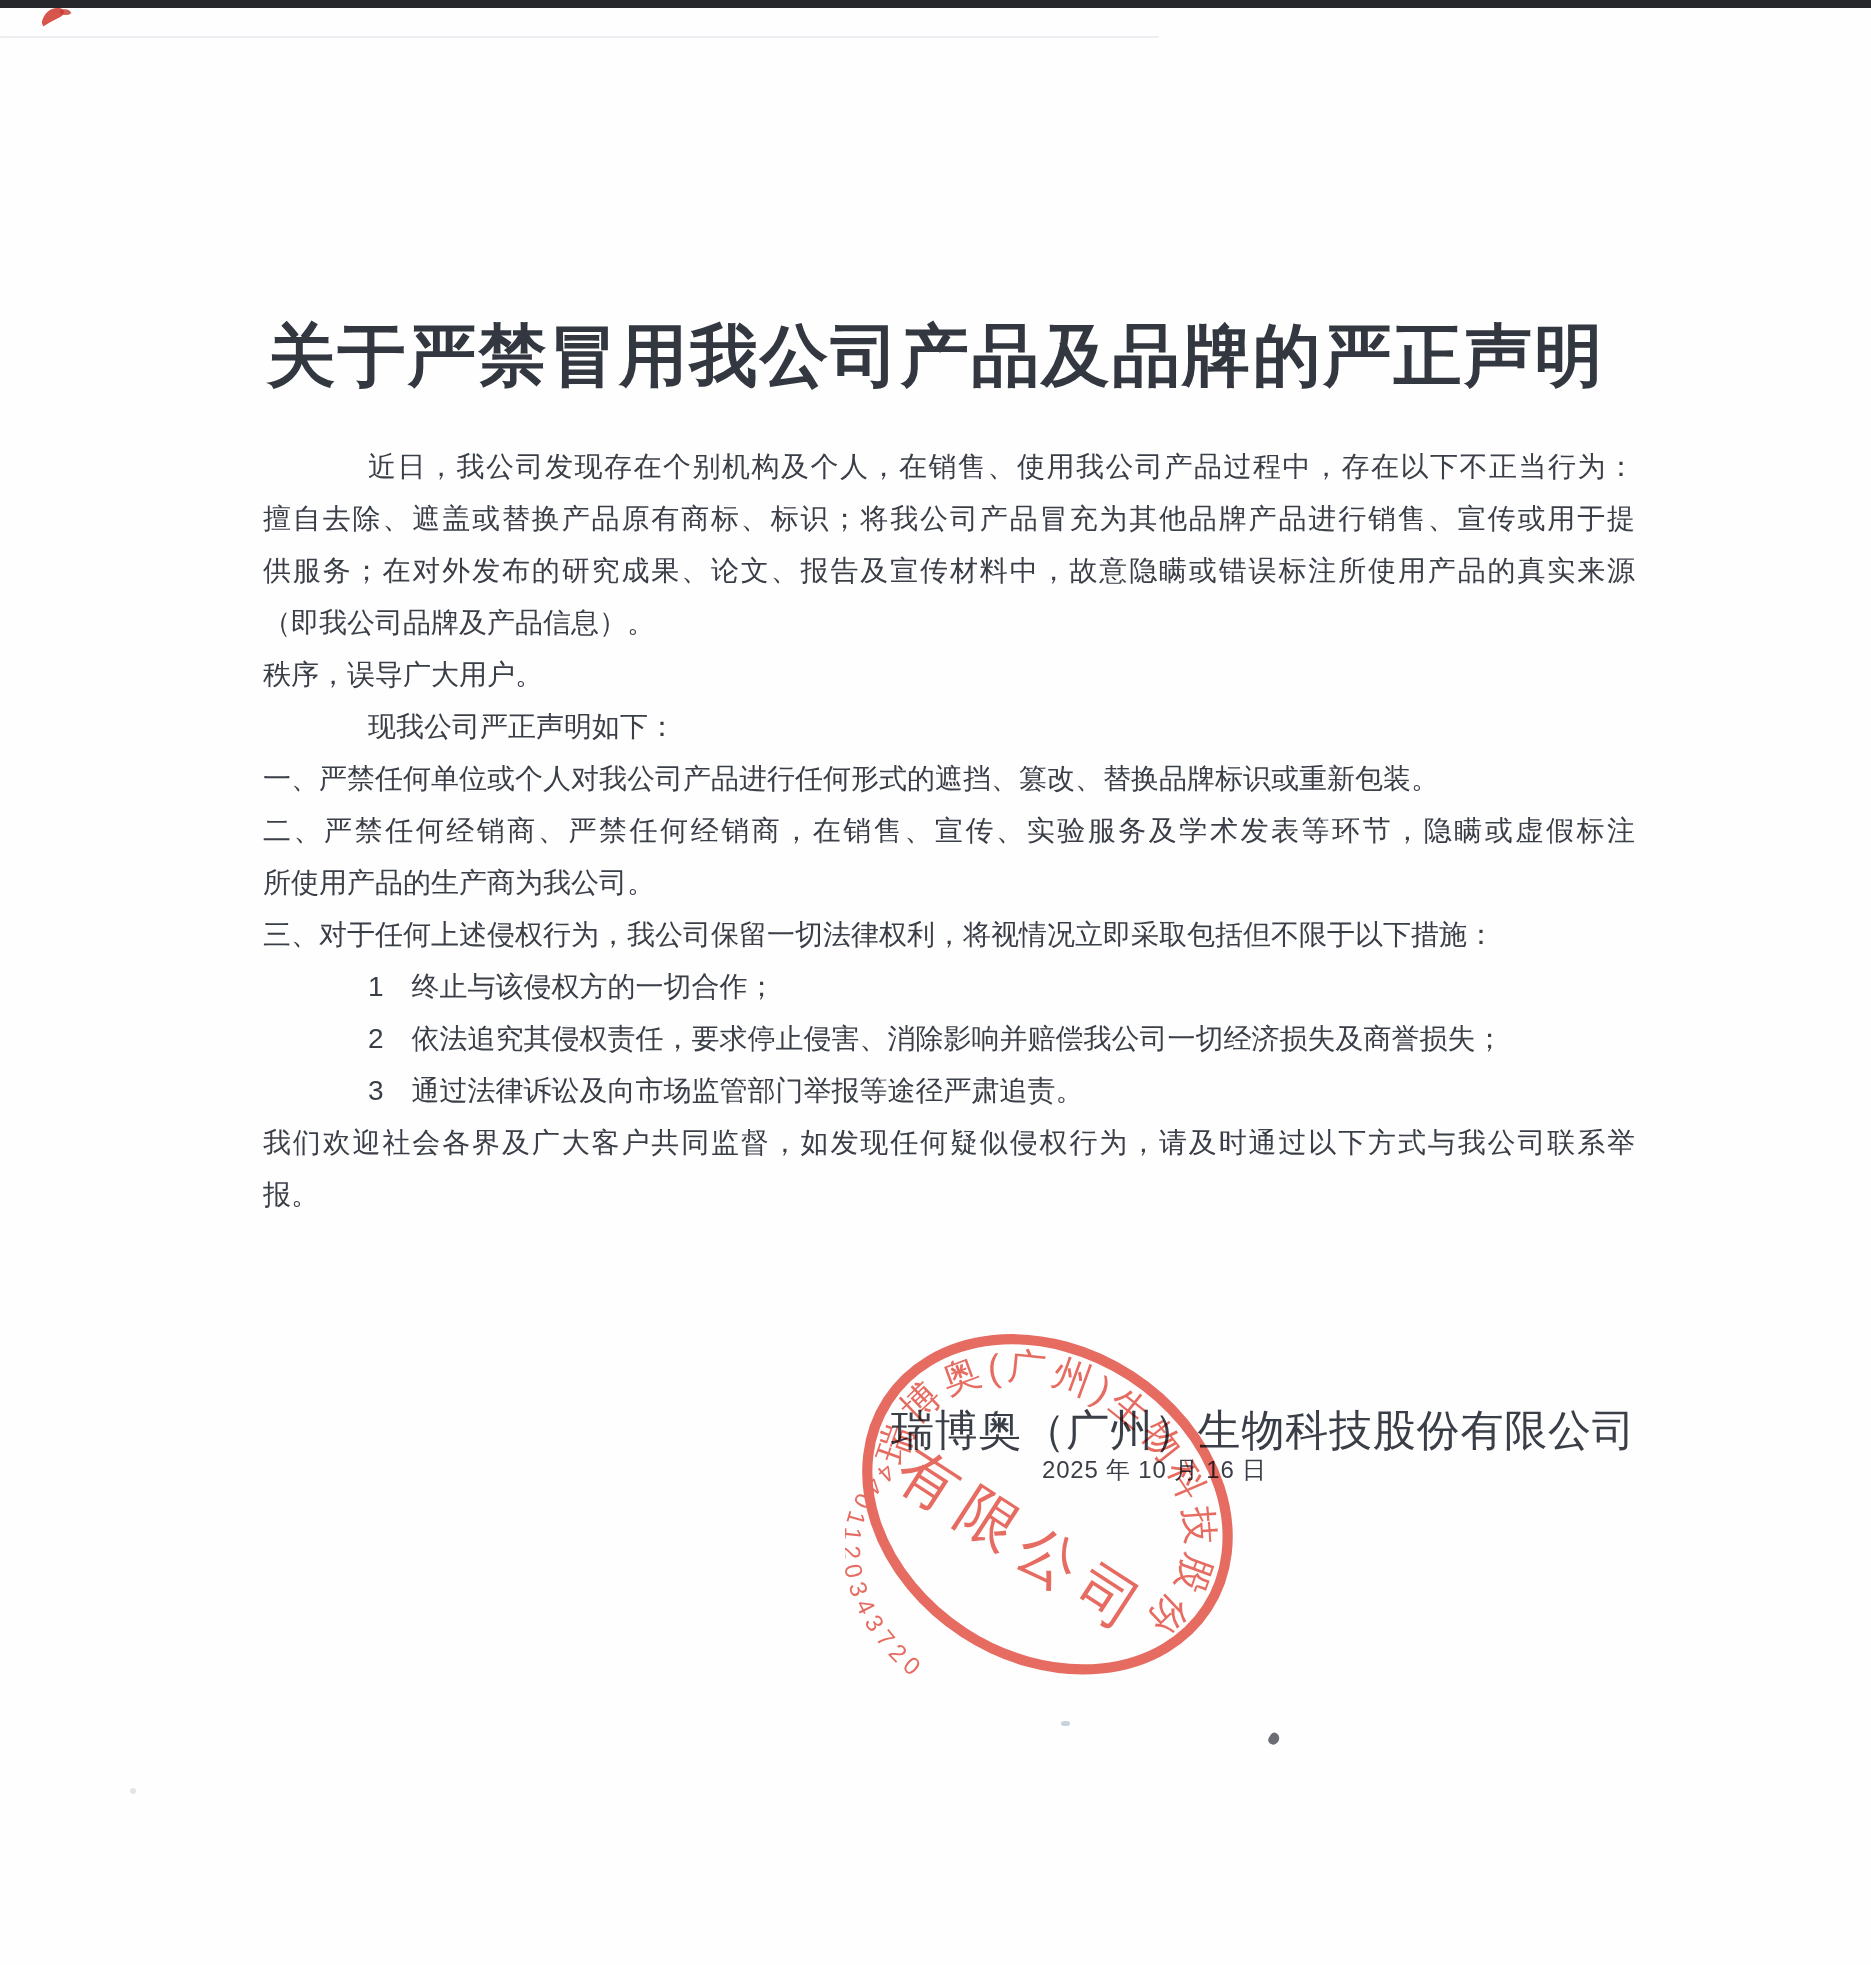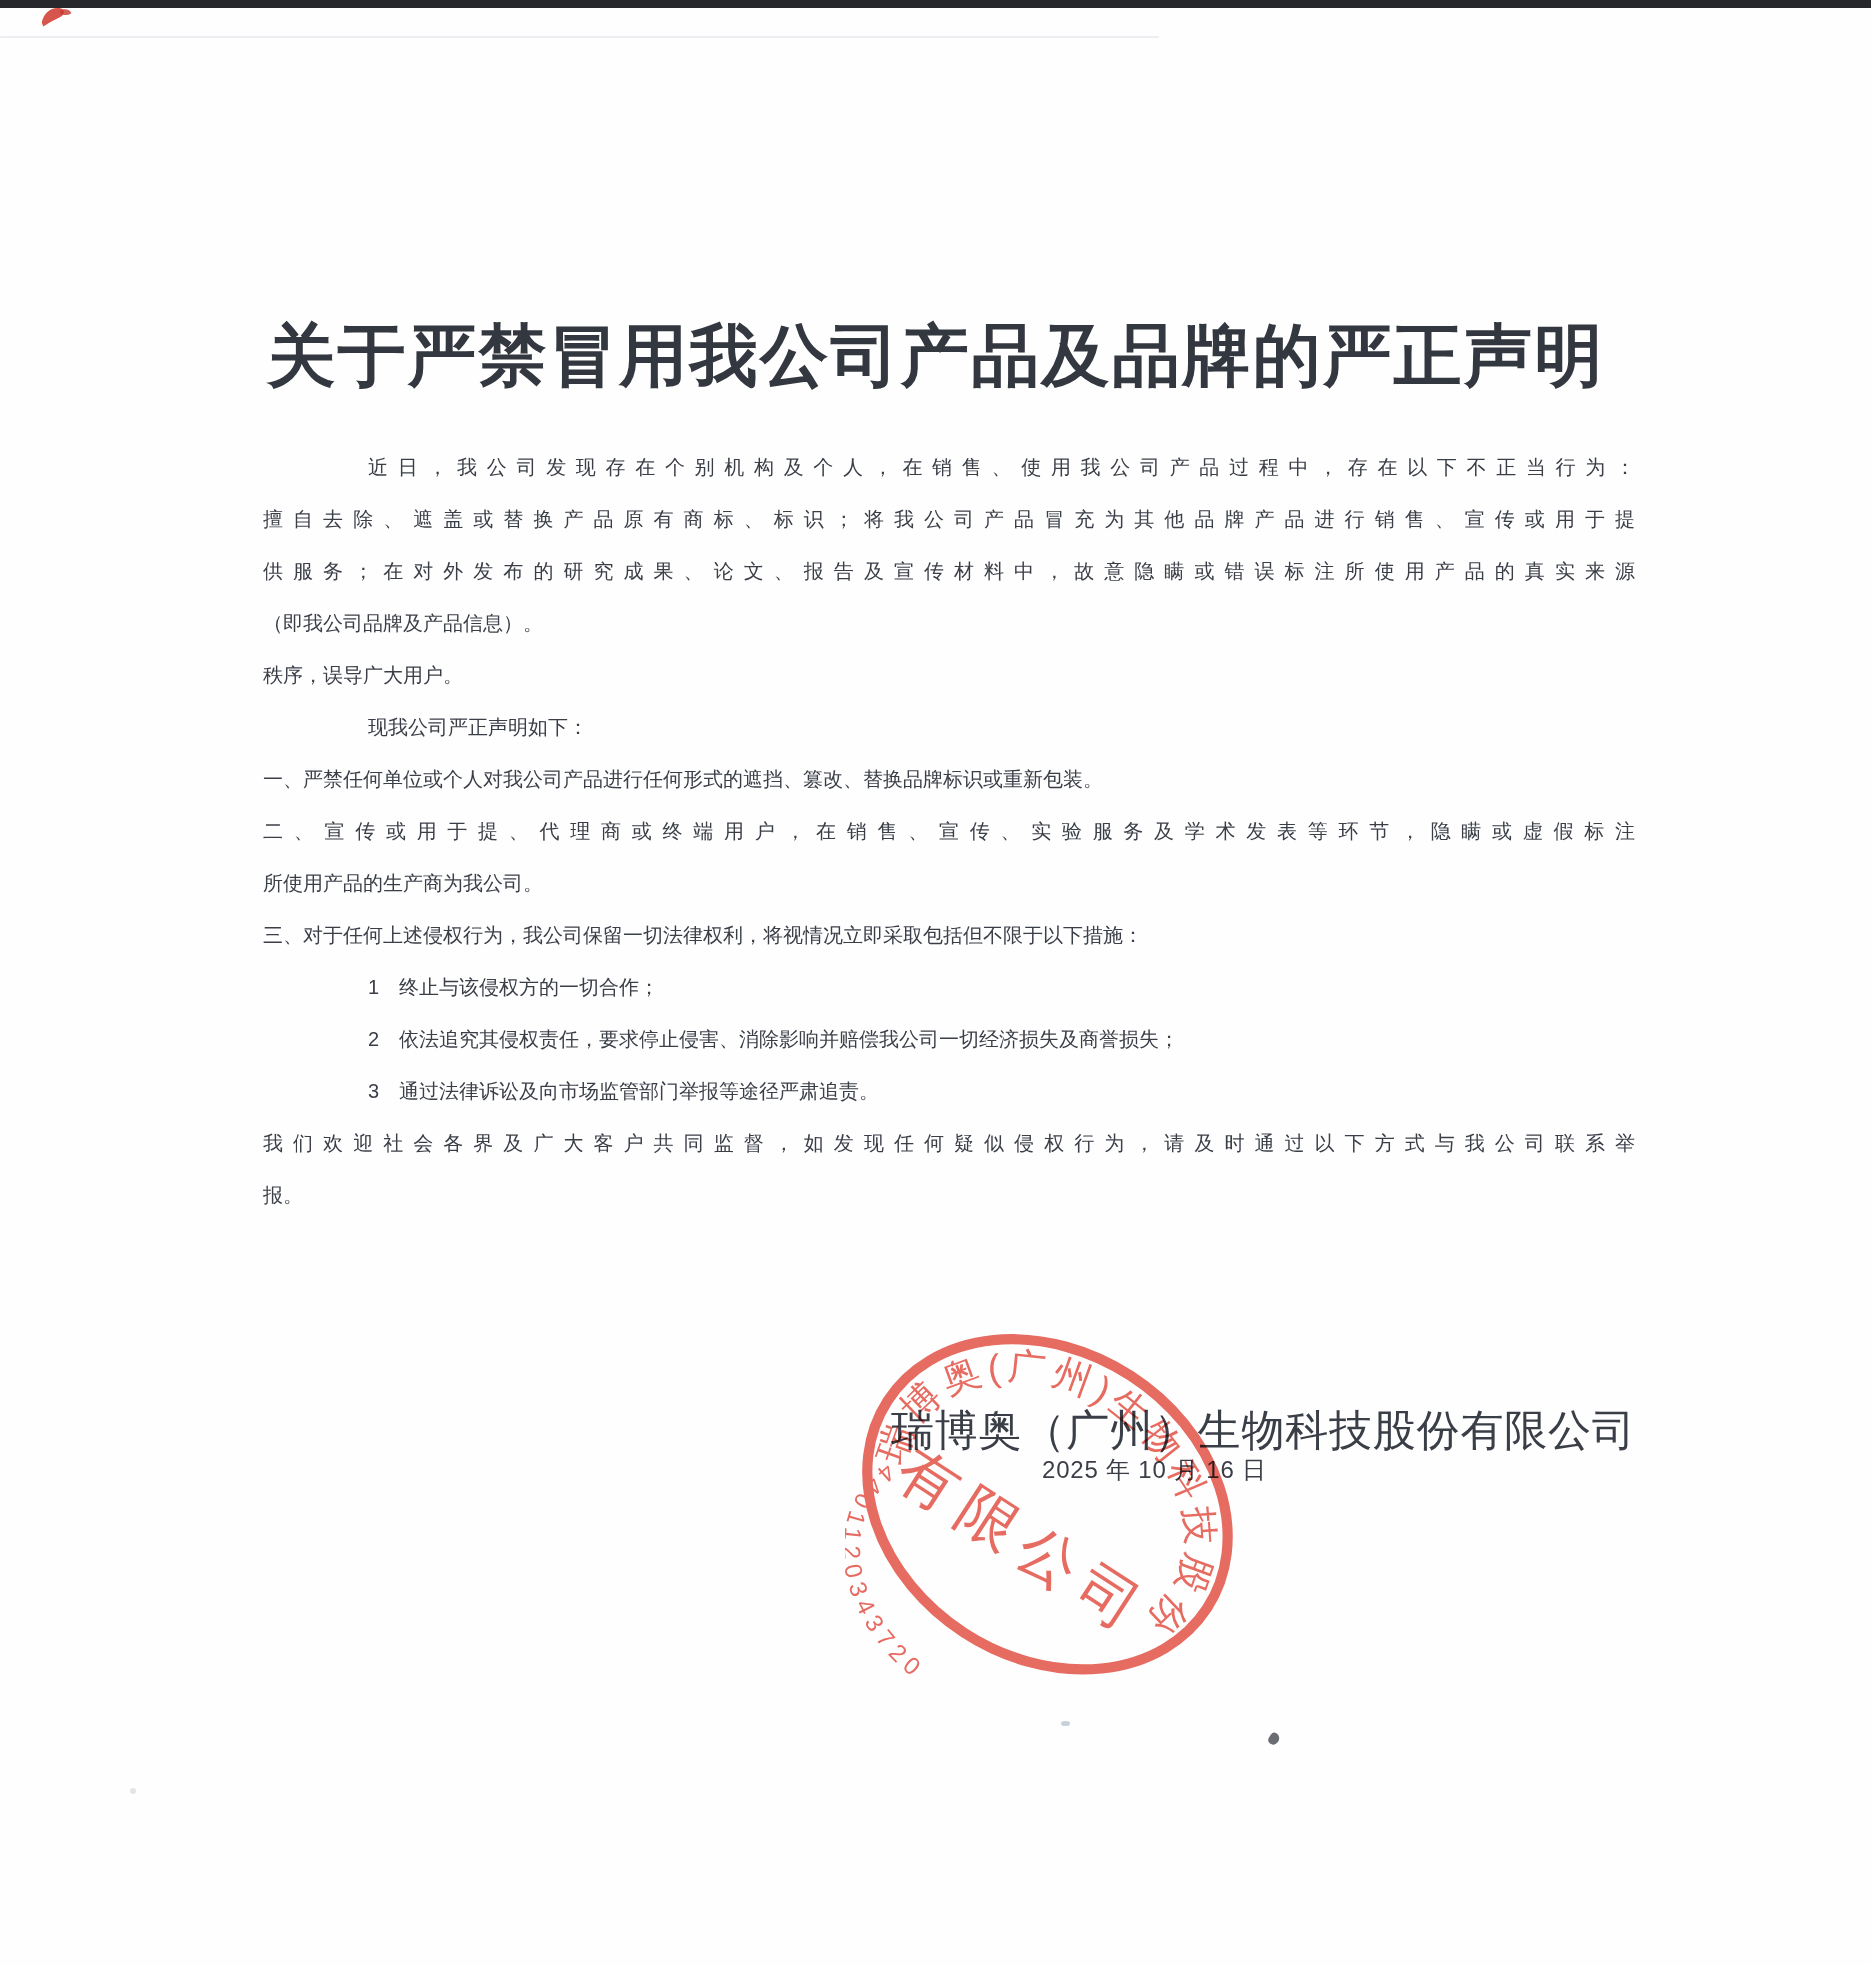--- a/index.html
+++ b/index.html
@@ -35,21 +35,21 @@
     text-align:center;
     font-size:68px;font-weight:600;
     letter-spacing:2.4px;
     color:var(--title-ink);
     white-space:nowrap;
   }
   .doc-lines{
     position:absolute;left:263px;top:441px;width:1372px;
   }
   .ln{
-    font-size:20px;
+    font-size:28px;
     line-height:52px;
     height:52px;
     color:var(--ink);
     white-space:nowrap;
     text-align:left;
   }
   .ln.just{
     white-space:normal;
     text-align:justify;
     text-align-last:justify;
@@ -92,21 +92,21 @@
   <div class="doc-title">关于严禁冒用我公司产品及品牌的严正声明</div>
 
   <div class="doc-lines">
       <div class="ln indent just">近日，我公司发现存在个别机构及个人，在销售、使用我公司产品过程中，存在以下不正当行为：</div>
       <div class="ln just">擅自去除、遮盖或替换产品原有商标、标识；将我公司产品冒充为其他品牌产品进行销售、宣传或用于提</div>
       <div class="ln just">供服务；在对外发布的研究成果、论文、报告及宣传材料中，故意隐瞒或错误标注所使用产品的真实来源</div>
       <div class="ln last">（即我公司品牌及产品信息）。</div>
       <div class="ln last">秩序，误导广大用户。</div>
       <div class="ln indent last">现我公司严正声明如下：</div>
       <div class="ln last">一、严禁任何单位或个人对我公司产品进行任何形式的遮挡、篡改、替换品牌标识或重新包装。</div>
-      <div class="ln just">二、宣传或用于提、代理商或终端用户，在销售、宣传、实验服务及学术发表等环节，隐瞒或虚假标注</div>
+      <div class="ln just">二、严禁任何经销商、严禁任何经销商，在销售、宣传、实验服务及学术发表等环节，隐瞒或虚假标注</div>
       <div class="ln last">所使用产品的生产商为我公司。</div>
       <div class="ln last">三、对于任何上述侵权行为，我公司保留一切法律权利，将视情况立即采取包括但不限于以下措施：</div>
       <div class="ln sub last">1　终止与该侵权方的一切合作；</div>
       <div class="ln sub last">2　依法追究其侵权责任，要求停止侵害、消除影响并赔偿我公司一切经济损失及商誉损失；</div>
       <div class="ln sub last">3　通过法律诉讼及向市场监管部门举报等途径严肃追责。</div>
       <div class="ln just">我们欢迎社会各界及广大客户共同监督，如发现任何疑似侵权行为，请及时通过以下方式与我公司联系举</div>
       <div class="ln last">报。</div>
     </div>
 
   <div class="signature-company">瑞博奥（广州）生物科技股份有限公司</div>

